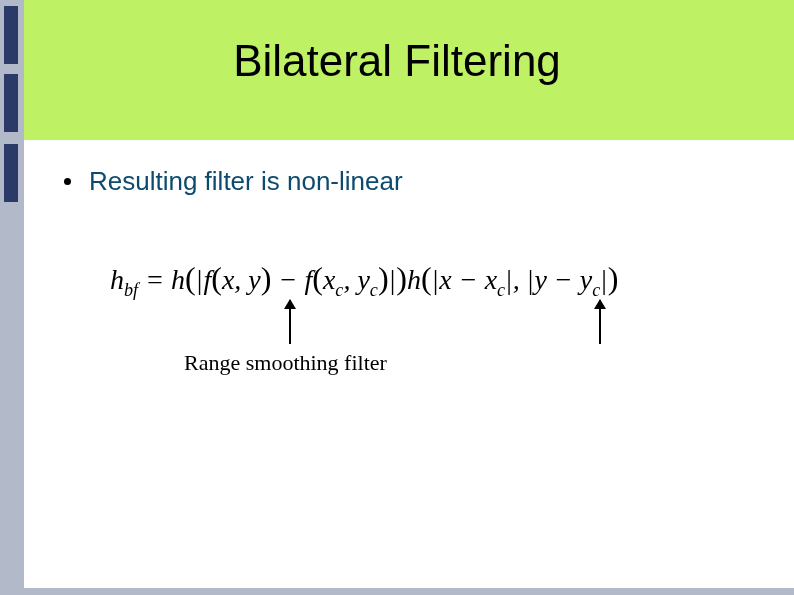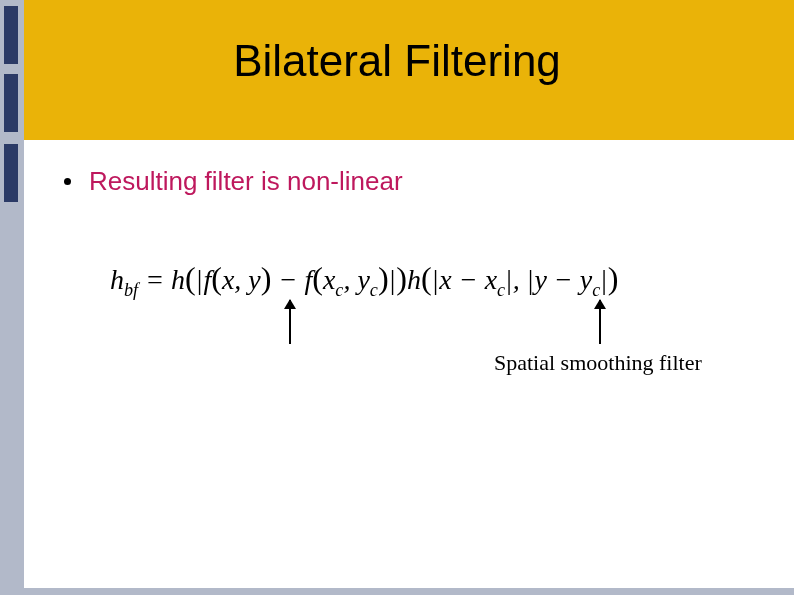--- a/index.html
+++ b/index.html
@@ -25,21 +25,21 @@
     background: #2b3a66;
   }
   .left-rail .b1 { top: 6px;  height: 58px; }
   .left-rail .b2 { top: 74px; height: 58px; }
   .left-rail .b3 { top: 144px; height: 58px; }
 
   .title-band {
     position: absolute;
     left: 0; top: 0;
     width: 794px; height: 140px;
-    background: #eab308;
+    background: #bef264;
   }
   .title {
     position: absolute;
     top: 36px;
     left: 0; right: 0;
     text-align: center;
     font-size: 44px;
     color: #000;
     font-family: Arial, Helvetica, sans-serif;
   }
@@ -62,21 +62,21 @@
     gap: 18px;
   }
   .bullet-dot {
     width: 7px; height: 7px;
     border-radius: 50%;
     background: #000;
   }
   .bullet-text {
     font-size: 26px;
     font-family: Arial, Helvetica, sans-serif;
-    color: #be185d;
+    color: #0c4a6e;
   }
 
   .formula {
     position: absolute;
     left: 50px;
     top: 120px;
     font-family: "Times New Roman", Times, serif;
     font-size: 28px;
     font-style: italic;
     color: #000;
@@ -145,15 +145,15 @@
     <div class="bullet-text">Resulting filter is non-linear</div>
   </div>
 
   <div class="formula">
     <span>h</span><sub>bf</sub><span> = </span><span>h</span><span class="paren">(</span><span class="abs">|</span><span>f</span><span class="paren">(</span><span>x</span><span>, </span><span>y</span><span class="paren">)</span><span> − </span><span>f</span><span class="paren">(</span><span>x</span><sub>c</sub><span>, </span><span>y</span><sub>c</sub><span class="paren">)</span><span class="abs">|</span><span class="paren">)</span><span>h</span><span class="paren">(</span><span class="abs">|</span><span>x</span><span> − </span><span>x</span><sub>c</sub><span class="abs">|</span><span>, </span><span class="abs">|</span><span>y</span><span> − </span><span>y</span><sub>c</sub><span class="abs">|</span><span class="paren">)</span>
   </div>
 
   <div class="arrow arrow1"></div>
   <div class="arrow arrow2"></div>
 
-  <div class="caption cap2">Spatial smoothing filter</div>
+  <div class="caption cap1">Range smoothing filter</div>
 
 </div>
 
 </body></html>

